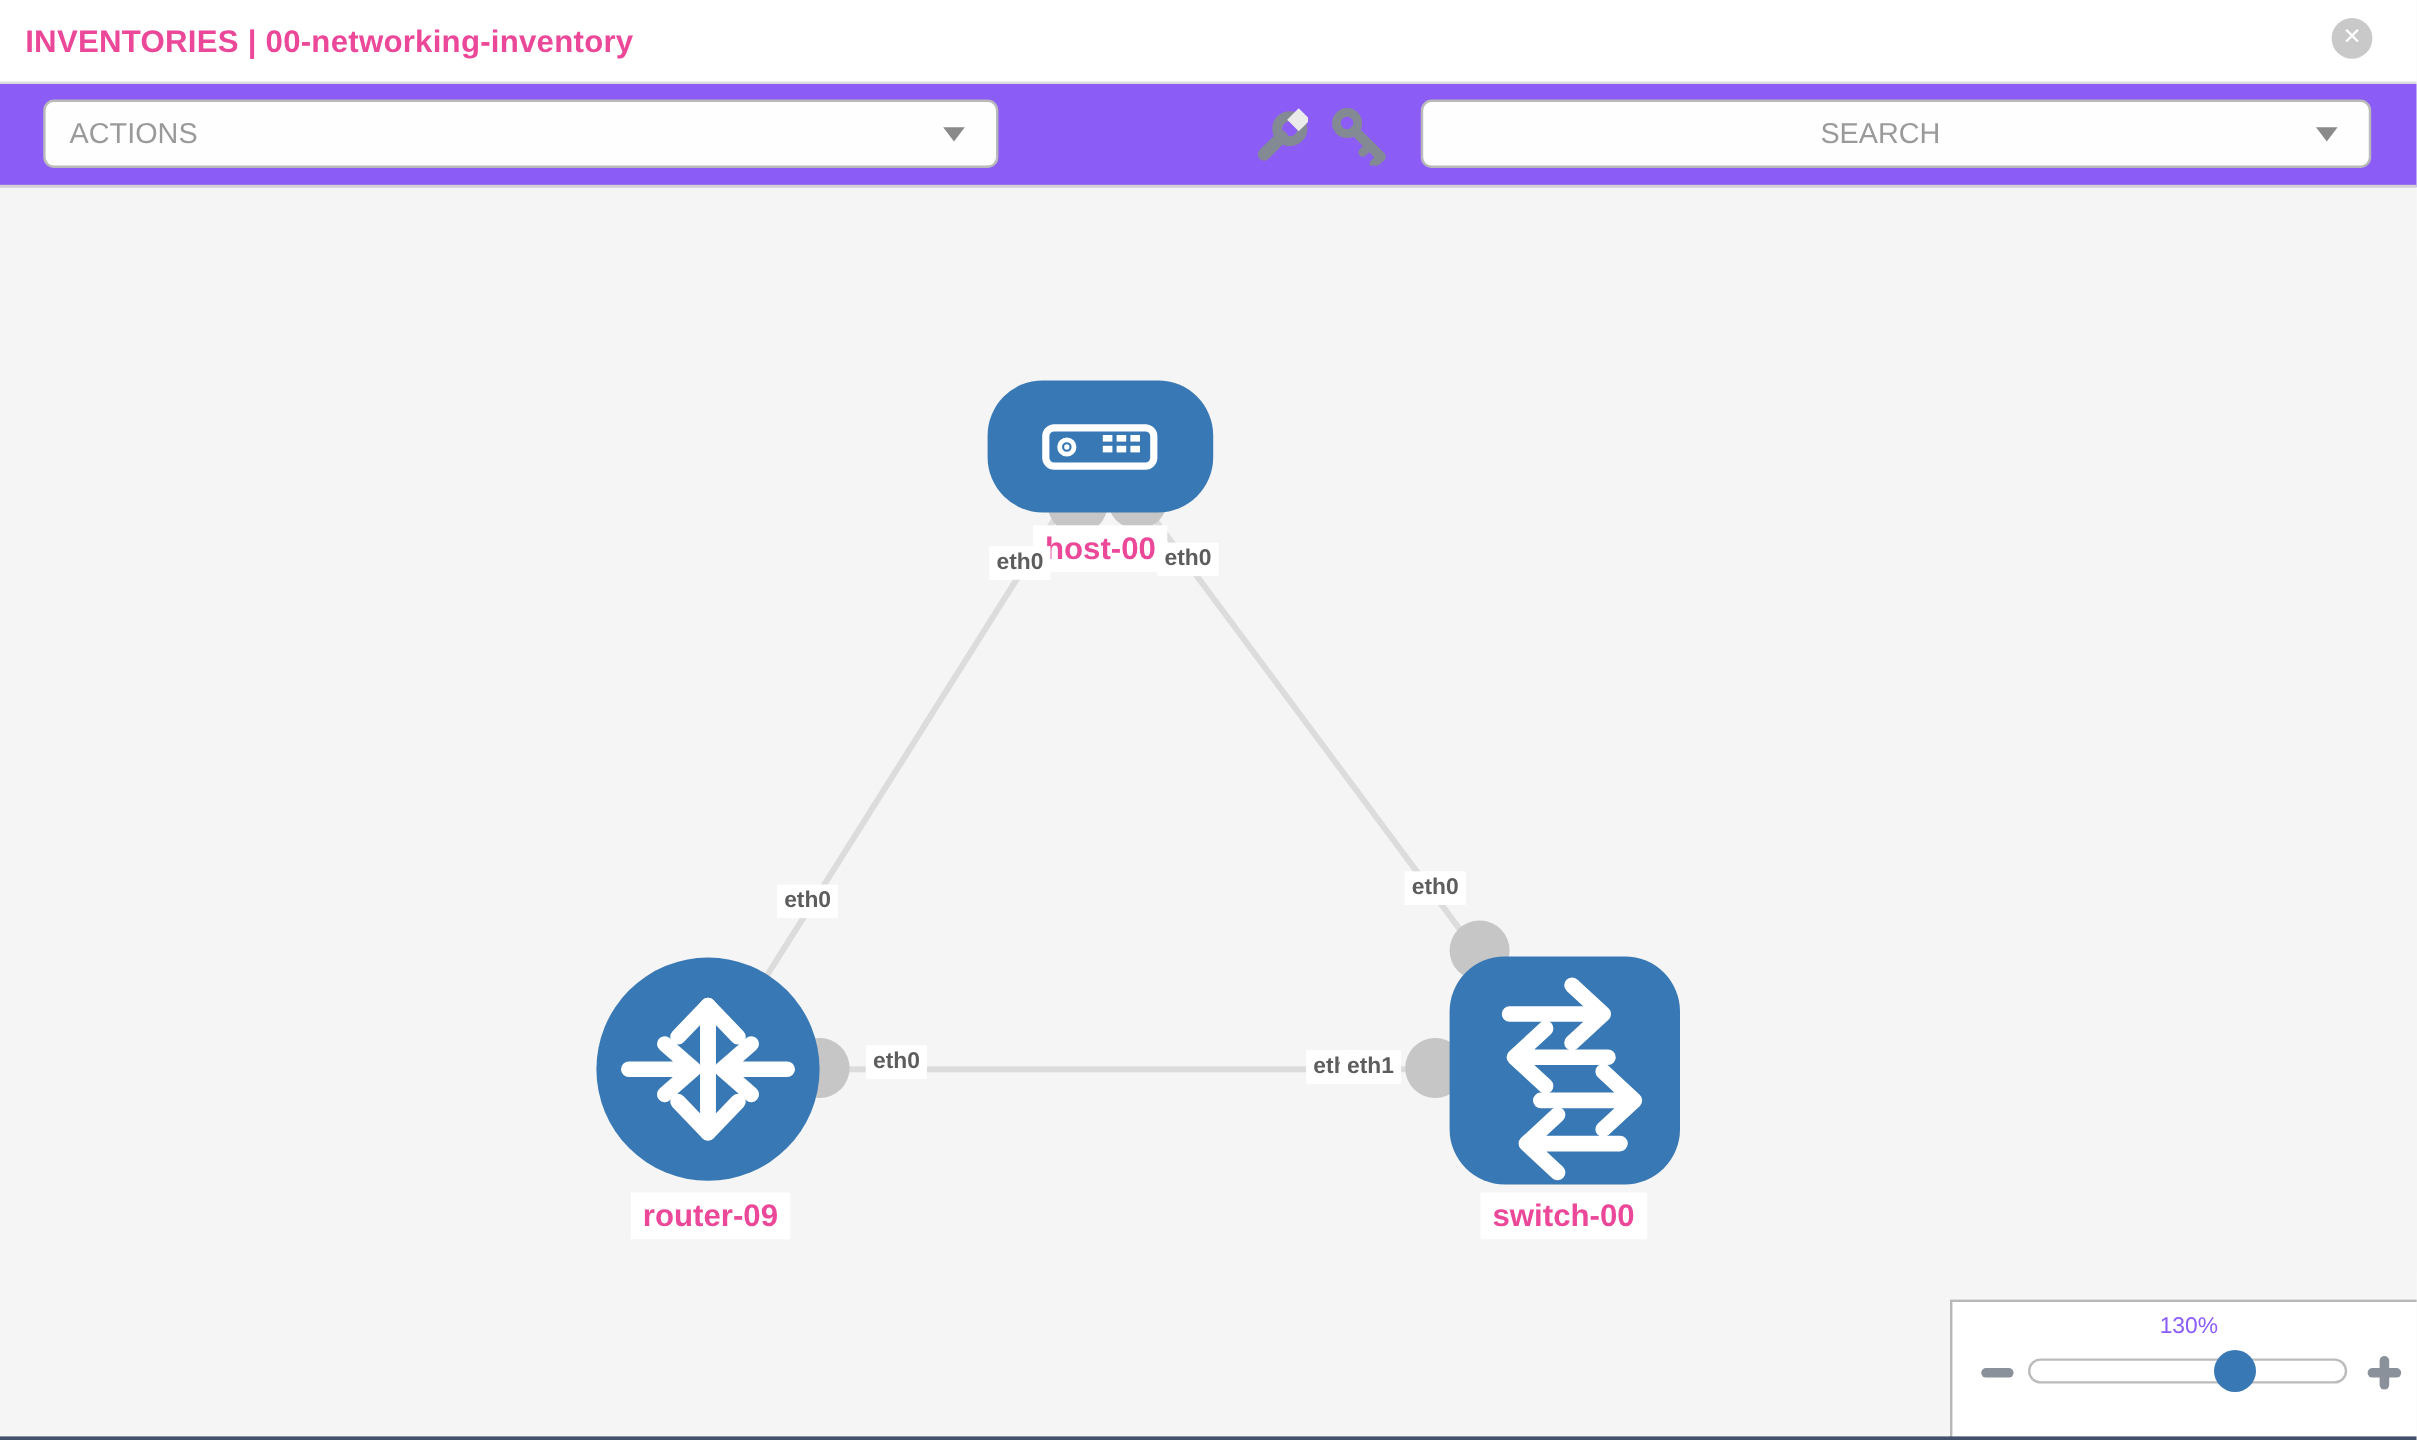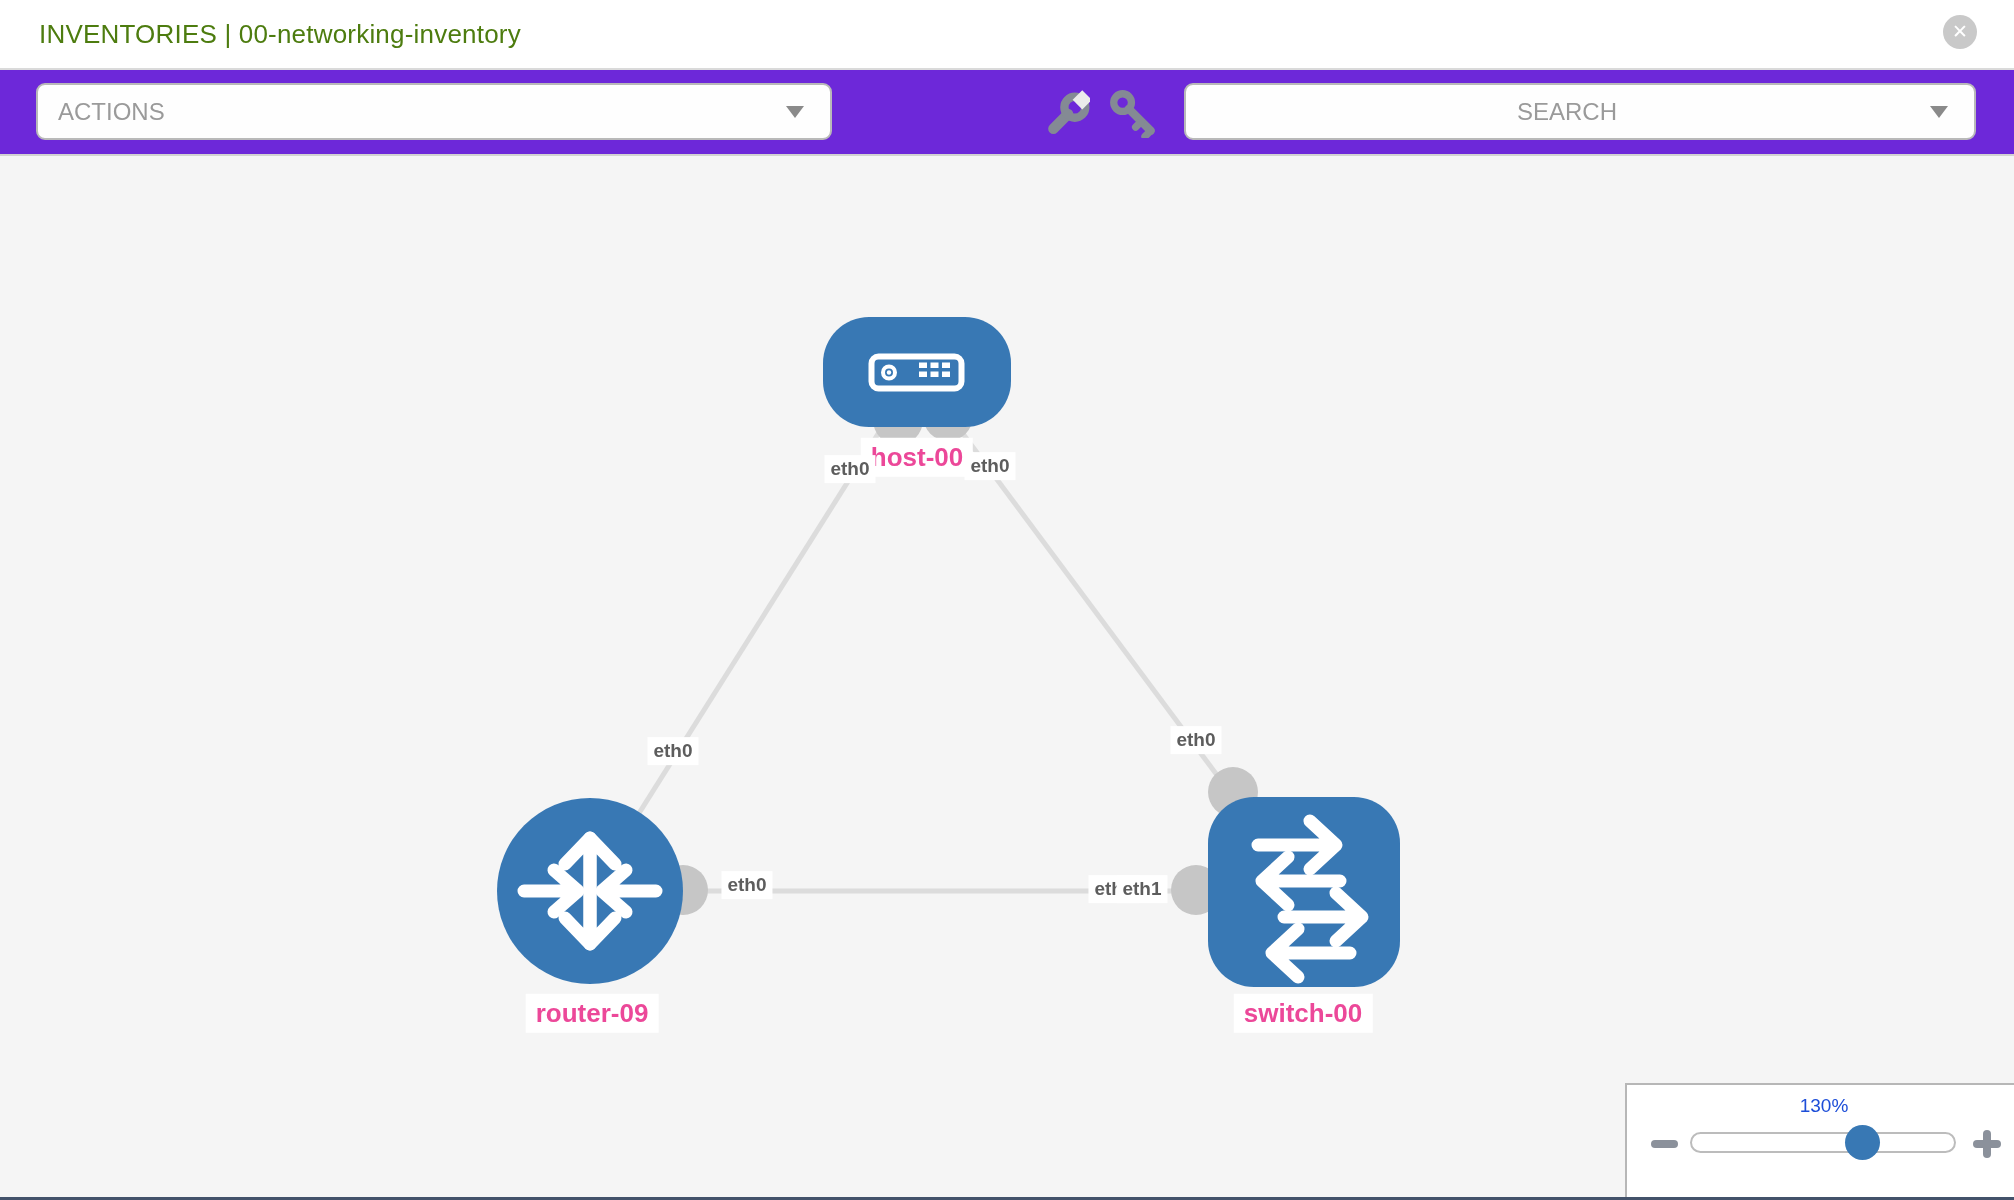--- a/index.html
+++ b/index.html
@@ -2,28 +2,28 @@
 <html><head>
 <meta charset="utf-8">
 <style>
   html,body{margin:0;padding:0;background:#fff;}
   .app{position:relative;width:2014px;height:1200px;overflow:hidden;
        font-family:"Liberation Sans","DejaVu Sans",sans-serif;background:#f5f5f5;}
 
   
   .header{position:absolute;left:0;top:0;width:2014px;height:70px;background:#ffffff;
           border-bottom:2px solid #dadada;box-sizing:border-box;}
-  .page-title{position:absolute;left:39px;top:0;line-height:68px;font-size:26px;font-weight:normal;
-              color:#4d7c0f;letter-spacing:.2px;}
+  .page-title{position:absolute;left:21px;top:0;line-height:68px;font-size:26px;font-weight:bold;
+              color:#ec4899;letter-spacing:.2px;}
   .close-btn{position:absolute;right:37px;top:15px;width:34px;height:34px;border-radius:50%;
              background:#c9c9c9;color:#ffffff;text-align:center;line-height:34px;
              font-size:19px;font-weight:bold;cursor:pointer;}
 
   
-  .toolbar{position:absolute;left:0;top:70px;width:2014px;height:86px;background:#6d28d9;
+  .toolbar{position:absolute;left:0;top:70px;width:2014px;height:86px;background:#8b5cf6;
            border-bottom:2px solid #d2d2d2;box-sizing:border-box;}
   .select-box{position:absolute;top:13px;height:57px;background:#fefefe;border:2px solid #b9b9b9;
               border-radius:9px;box-sizing:border-box;display:flex;align-items:center;}
   .select-box .lbl{font-size:24px;color:#9a9a9a;padding-left:20px;flex:1;}
   .caret{width:0;height:0;border-left:9px solid transparent;border-right:9px solid transparent;
          border-top:12px solid #8a8a8a;margin-right:26px;}
   .actions-box{left:36px;width:796px;}
   .search-box{left:1184px;width:792px;}
   .search-box input{flex:1;border:none;outline:none;background:transparent;font-size:24px;
                     color:#6a6a6a;padding-left:20px;font-family:inherit;text-align:center;}
@@ -39,21 +39,21 @@
   
   .chip{position:absolute;transform:translate(-50%,-50%);background:#ffffff;color:#5d5d5d;
         font-size:19px;line-height:1.25;padding:2px 6px;white-space:nowrap;z-index:5;font-weight:bold;}
   .chip.big{font-size:26px;color:#ec4899;padding:3px 10px;}
   .chip.over{z-index:6;}
 
   
   .zoom-panel{position:absolute;left:1625px;top:1083px;width:400px;height:130px;background:#ffffff;
               border:2px solid #b7b7b7;box-sizing:border-box;}
   .zoom-pct{position:absolute;left:197px;top:10px;transform:translateX(-50%);font-size:19px;
-            color:#1d4ed8;}
+            color:#8b5cf6;}
   .zoom-minus{position:absolute;left:24px;top:55px;width:27px;height:8px;border-radius:4px;
               background:#8b919b;cursor:pointer;}
   .zoom-track{position:absolute;left:63px;top:47px;width:266px;height:21px;background:#ffffff;
               border:2px solid #bcbcbc;border-radius:12px;box-sizing:border-box;cursor:pointer;}
   .zoom-handle{position:absolute;left:218px;top:40px;width:35px;height:35px;border-radius:50%;
                background:#3878b4;cursor:pointer;}
   .zoom-plus{position:absolute;left:343px;top:42px;width:34px;height:34px;cursor:pointer;}
   .zoom-plus .h{position:absolute;left:3px;top:13px;width:28px;height:8px;border-radius:4px;background:#8b919b;}
   .zoom-plus .v{position:absolute;left:13px;top:3px;width:8px;height:28px;border-radius:4px;background:#8b919b;}
 

